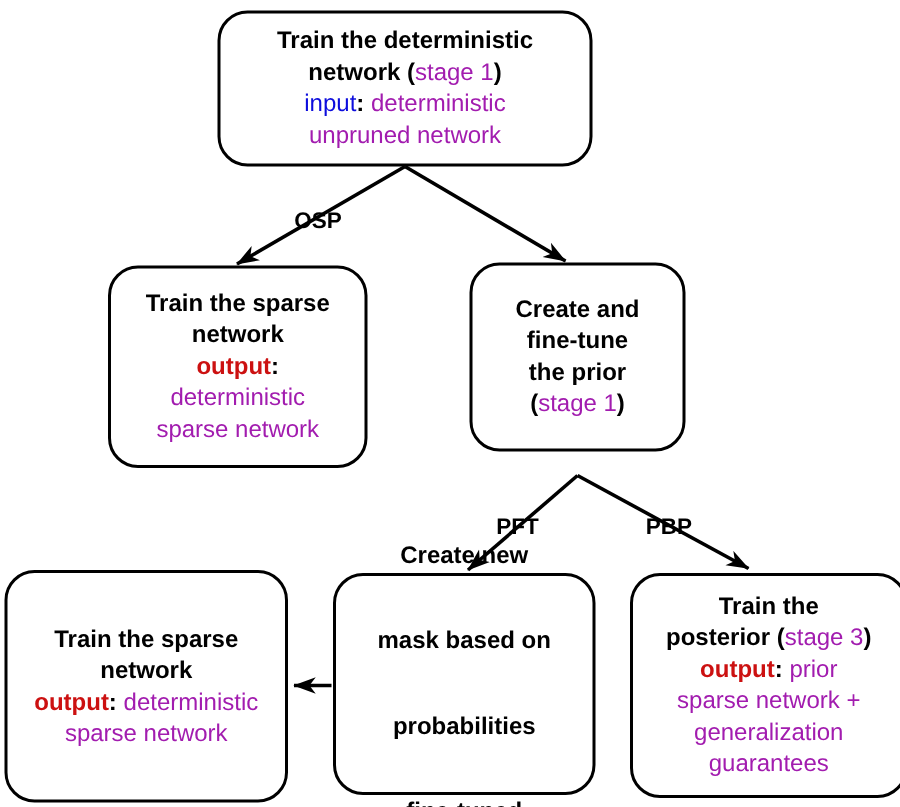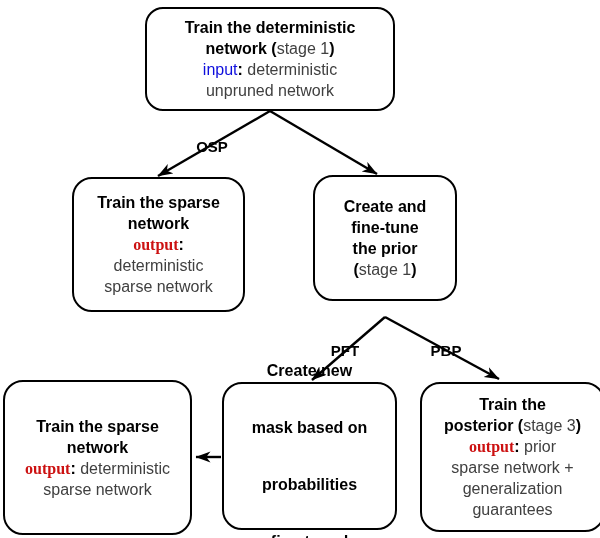--- a/index.html
+++ b/index.html
@@ -14,30 +14,30 @@
     background:#ffffff;
     display:flex;
     flex-direction:column;
     justify-content:center;
     text-align:center;
     font-size:16px;
     line-height:21px;
     color:#000;
     padding:2px 4px;
   }
-  .node-a{left:145px;top:7px;width:250px;height:104px;border-radius:18px;}
+  .node-a{left:145px;top:7px;width:250px;height:104px;}
   .node-b{left:72px;top:177px;width:173px;height:135px;}
   .node-c{left:313px;top:175px;width:144px;height:126px;}
   .node-d{left:3px;top:380px;width:189px;height:155px;}
   .node-e{left:222px;top:382px;width:175px;height:148px;gap:36px;}
   .node-f{left:420px;top:382px;width:185px;height:150px;}
   .seg-b{font-weight:700;color:#000;}
-  .seg-r{font-weight:400;color:#404040;}
+  .seg-r{font-weight:400;color:#a21caf;}
   .seg-in{font-weight:400;color:var(--c-input,#0d0ddd);text-align:center;}
-  .seg-out{font-weight:700;color:var(--c-output,#cc1111);font-family:Liberation Serif, serif;}
+  .seg-out{font-weight:700;color:var(--c-output,#cc1111);}
   .edge-label{font-weight:700;font-size:15px;fill:#000;}
 </style>
 </head>
 <body>
 
 <div class="canvas">
 
   <svg class="edges" viewBox="0 0 600 538" aria-hidden="true">
     <defs>
       <marker id="ah" markerUnits="userSpaceOnUse" markerWidth="17" markerHeight="14" refX="14.5" refY="6" orient="auto">

